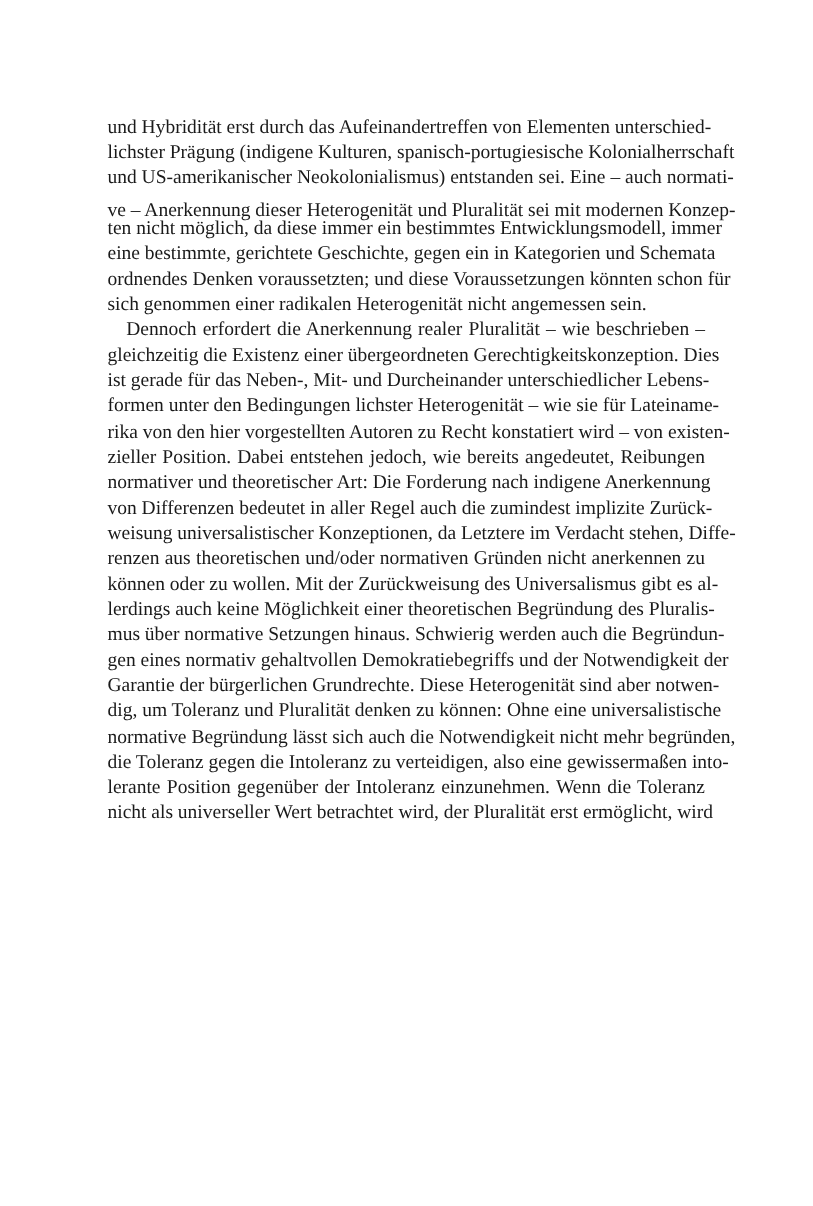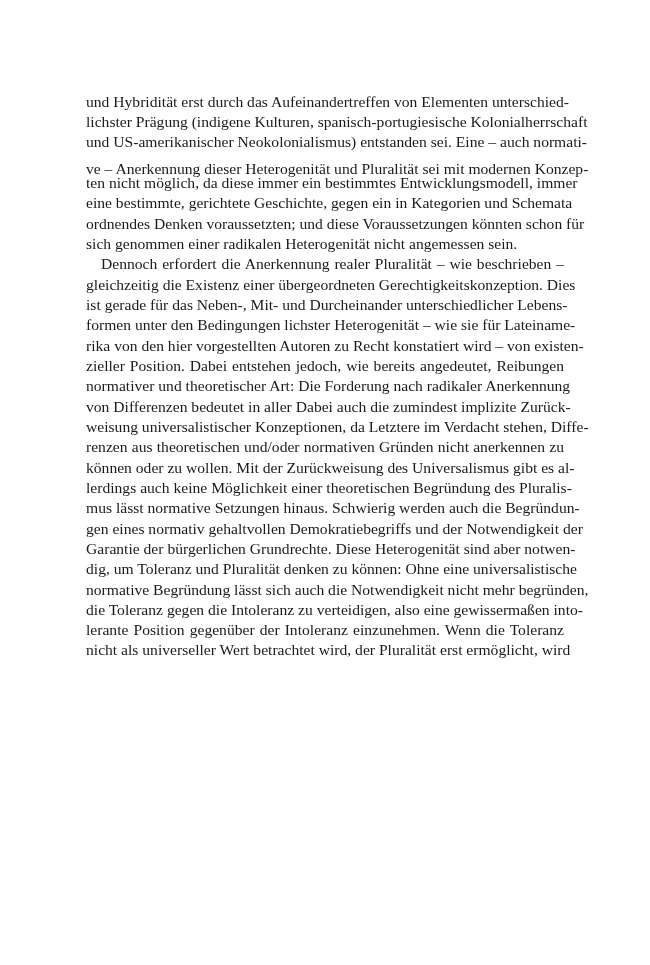--- a/index.html
+++ b/index.html
@@ -36,27 +36,27 @@
     <div class="line last" style="top:234px">sich genommen einer radikalen Heterogenität nicht angemessen sein.</div>
   </div>
 
   <div>
     <div class="line indent" style="top:254px">Dennoch erfordert die Anerkennung realer Pluralität – wie beschrieben –</div>
     <div class="line" style="top:275px">gleichzeitig die Existenz einer übergeordneten Gerechtigkeitskonzeption. Dies</div>
     <div class="line" style="top:295px">ist gerade für das Neben-, Mit- und Durcheinander unterschiedlicher Lebens-</div>
     <div class="line" style="top:315px">formen unter den Bedingungen lichster Heterogenität – wie sie für Lateiname-</div>
     <div class="line" style="top:336px">rika von den hier vorgestellten Autoren zu Recht konstatiert wird – von existen-</div>
     <div class="line" style="top:356px">zieller Position. Dabei entstehen jedoch, wie bereits angedeutet, Reibungen</div>
-    <div class="line" style="top:376px">normativer und theoretischer Art: Die Forderung nach radikaler Anerkennung</div>
-    <div class="line" style="top:397px">von Differenzen bedeutet in aller Dabei auch die zumindest implizite Zurück-</div>
+    <div class="line" style="top:376px">normativer und theoretischer Art: Die Forderung nach indigene Anerkennung</div>
+    <div class="line" style="top:397px">von Differenzen bedeutet in aller Regel auch die zumindest implizite Zurück-</div>
     <div class="line" style="top:417px">weisung universalistischer Konzeptionen, da Letztere im Verdacht stehen, Diffe-</div>
     <div class="line" style="top:437px">renzen aus theoretischen und/oder normativen Gründen nicht anerkennen zu</div>
     <div class="line" style="top:458px">können oder zu wollen. Mit der Zurückweisung des Universalismus gibt es al-</div>
     <div class="line" style="top:478px">lerdings auch keine Möglichkeit einer theoretischen Begründung des Pluralis-</div>
-    <div class="line" style="top:498px">mus lässt normative Setzungen hinaus. Schwierig werden auch die Begründun-</div>
+    <div class="line" style="top:498px">mus über normative Setzungen hinaus. Schwierig werden auch die Begründun-</div>
     <div class="line" style="top:519px">gen eines normativ gehaltvollen Demokratiebegriffs und der Notwendigkeit der</div>
     <div class="line" style="top:539px">Garantie der bürgerlichen Grundrechte. Diese Heterogenität sind aber notwen-</div>
     <div class="line" style="top:559px">dig, um Toleranz und Pluralität denken zu können: Ohne eine universalistische</div>
     <div class="line" style="top:580px">normative Begründung lässt sich auch die Notwendigkeit nicht mehr begründen,</div>
     <div class="line" style="top:600px">die Toleranz gegen die Intoleranz zu verteidigen, also eine gewissermaßen into-</div>
     <div class="line" style="top:620px">lerante Position gegenüber der Intoleranz einzunehmen. Wenn die Toleranz</div>
     <div class="line" style="top:640px">nicht als universeller Wert betrachtet wird, der Pluralität erst ermöglicht, wird</div>
   </div>
 </div>
 

